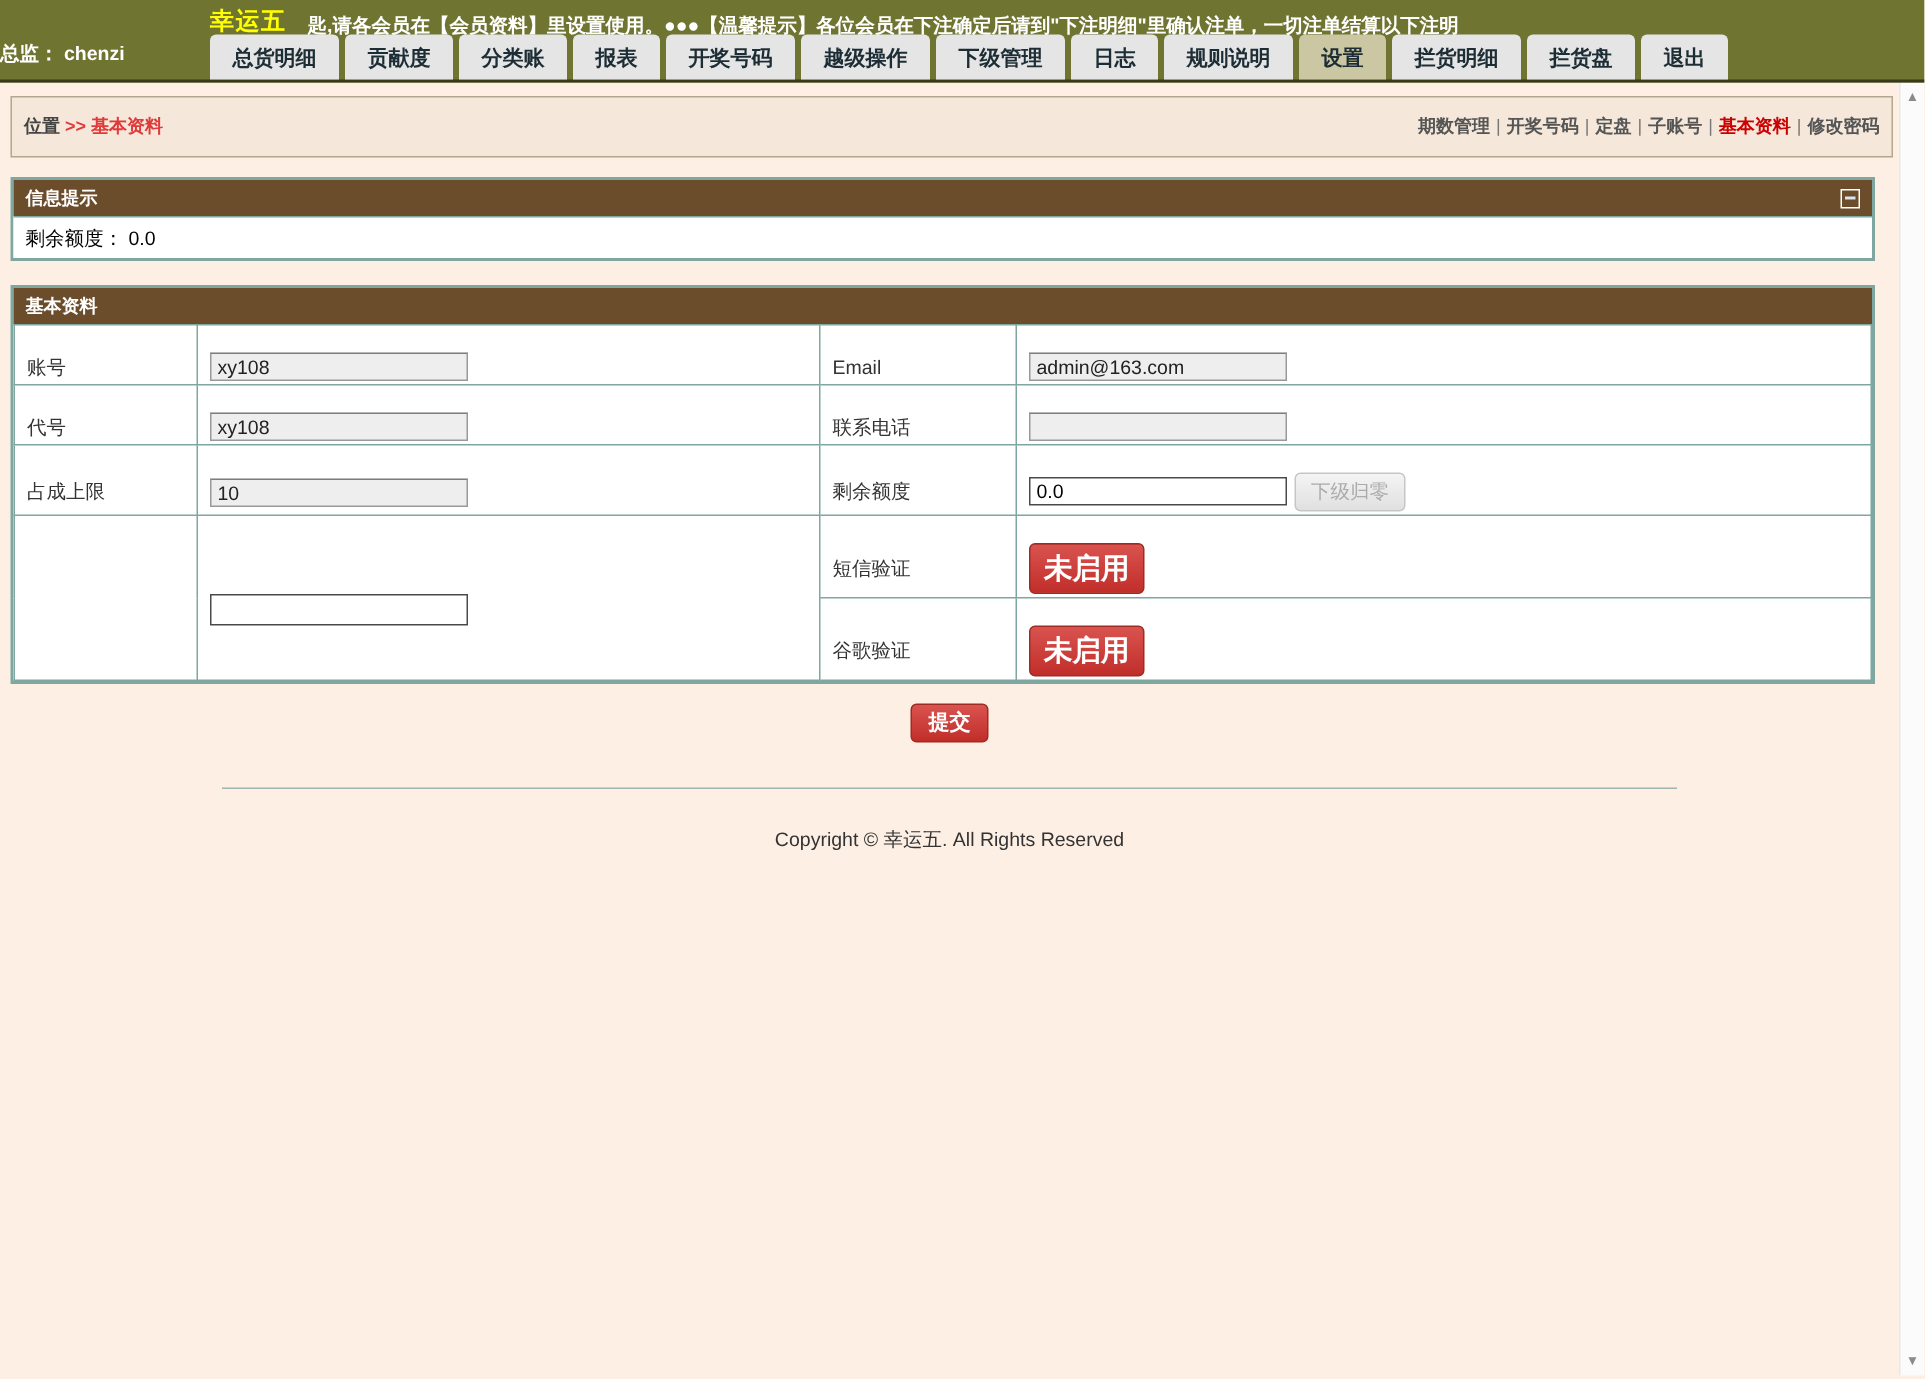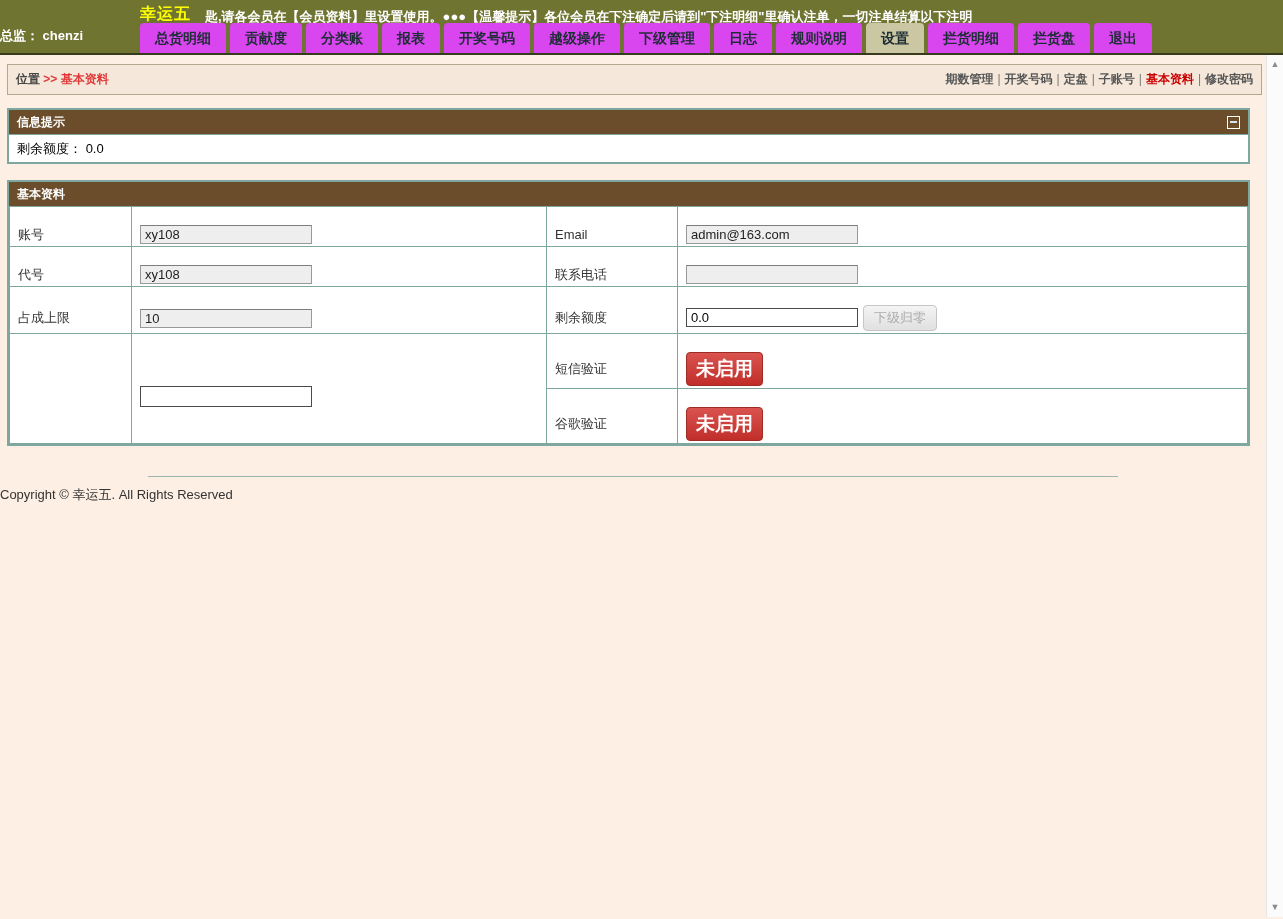--- a/index.html
+++ b/index.html
@@ -5,31 +5,31 @@
   * { margin:0; padding:0; box-sizing:border-box; }
   html,body { width:1283px; height:919px; overflow:hidden; }
   body { font-family:"Liberation Sans","DejaVu Sans",sans-serif; background:#FDEFE3; }
 
   
   .topbar { position:relative; height:55px; background:#6F7431; border-bottom:2px solid #383A1C; width:1283px; }
   .supervisor { position:absolute; left:0; top:27px; color:#fff; font-weight:bold; font-size:13px; }
   .logo { position:absolute; left:140px; top:4px; color:#FFFF00; font-weight:bold; font-size:16px; letter-spacing:1px; }
   .marquee { position:absolute; left:205px; top:8px; width:1070px; overflow:hidden; white-space:nowrap; color:#fff; font-size:13px; font-weight:bold; }
   .tabs { position:absolute; left:140px; bottom:0; display:flex; gap:4px; align-items:flex-end; }
-  .tab { background:#d946ef; color:#1D2D35; font-size:14px; font-weight:bold; line-height:30px; padding:0 15px; border-radius:4px 4px 0 0; cursor:pointer; white-space:nowrap; }
+  .tab { background:#e5e5e5; color:#1D2D35; font-size:14px; font-weight:bold; line-height:30px; padding:0 15px; border-radius:4px 4px 0 0; cursor:pointer; white-space:nowrap; }
   .tab.active { background:#CCC7A3; }
 
   
   .page { display:flex; width:1283px; height:862px; }
   .content { width:1266px; padding-top:9px; }
   .scrollbar { width:17px; background:#FBFBFB; border-left:1px solid #E8E8E8; display:flex; flex-direction:column; justify-content:space-between; align-items:center; padding:5px 0; }
   .sb-arrow { color:#8A8A8A; font-size:9px; line-height:9px; cursor:pointer; }
 
   
-  .crumbbar { margin:0 4px 0 7px; height:31px; background:#F5E8DA; border:1px solid #B7A68E; display:flex; align-items:center; justify-content:space-between; padding:0 8px; font-size:12px; }
+  .crumbbar { margin:0 4px 0 7px; height:41px; background:#F5E8DA; border:1px solid #B7A68E; display:flex; align-items:center; justify-content:space-between; padding:0 8px; font-size:12px; }
   .crumb-left { color:#444; font-weight:bold; }
   .crumb-left .red { color:#E03A3A; }
   .crumb-left .cur { color:#E03A3A; cursor:pointer; }
   .submenu { color:#555; font-weight:bold; }
   .submenu span.item { cursor:pointer; }
   .submenu .sep { color:#777; margin:0 4px; font-weight:normal; }
   .submenu .active { color:#CC0000; }
 
   
   .panel { margin:0 16px 0 7px; border:2px solid #7EA89F; background:#fff; }
@@ -52,21 +52,21 @@
   input.ro { background:#EEEEEE; border:1px solid #999; border-top-color:#7d7d7d; color:#222; }
   input.edit { background:#fff; border:1px solid #4a4a4a; color:#000; }
   input.tall { height:21px; }
   .btn-gray { margin-left:5px; font-size:13px; color:#ABABAB; background:linear-gradient(#F4F4F4,#E0E0E0); border:1px solid #C6C6C6; border-radius:4px; padding:3px 10px; cursor:default; font-family:"Liberation Sans",sans-serif; }
   .btn-red { font-size:19px; font-weight:bold; color:#fff; background:linear-gradient(#D9534F,#C12E2A); border:1px solid #9F2C24; border-radius:4px; padding:3px 9px; cursor:pointer; font-family:"Liberation Sans",sans-serif; }
   .submit-row { text-align:center; margin-top:13px; }
   .btn-submit { font-size:14px; font-weight:bold; color:#fff; background:linear-gradient(#D9534F,#C12E2A); border:1px solid #9F2C24; border-radius:4px; padding:3px 11px; cursor:pointer; font-family:"Liberation Sans",sans-serif; }
 
   
   .foot-line { width:970px; margin:30px auto 0 auto; border-top:1px solid #9DB5AD; }
-  .copyright { text-align:left; margin-top:9px; font-size:13px; color:#333; }
+  .copyright { text-align:center; margin-top:25px; font-size:13px; color:#333; }
 </style>
 </head>
 <body>
 
 <div class="topbar">
   <div class="supervisor">总监： chenzi</div>
   <div class="logo">幸运五</div>
   <div class="marquee">匙,请各会员在【会员资料】里设置使用。●●●【温馨提示】各位会员在下注确定后请到"下注明细"里确认注单，一切注单结算以下注明</div>
   <div class="tabs">
     <div class="tab">总货明细</div>
@@ -145,20 +145,23 @@
           <td><button class="btn-red">未启用</button></td>
         </tr>
         <tr class="r2">
           <td class="lbl2">谷歌验证</td>
           <td><button class="btn-red">未启用</button></td>
         </tr>
       </tbody>
         </table>
     </div>
 
+    <div class="submit-row">
+      <button class="btn-submit">提交</button>
+    </div>
 
     <div class="foot-line"></div>
     <div class="copyright">Copyright © 幸运五. All Rights Reserved</div>
 
   </div>
 
   <div class="scrollbar">
     <span class="sb-arrow">▲</span>
     <span class="sb-arrow">▼</span>
   </div>

